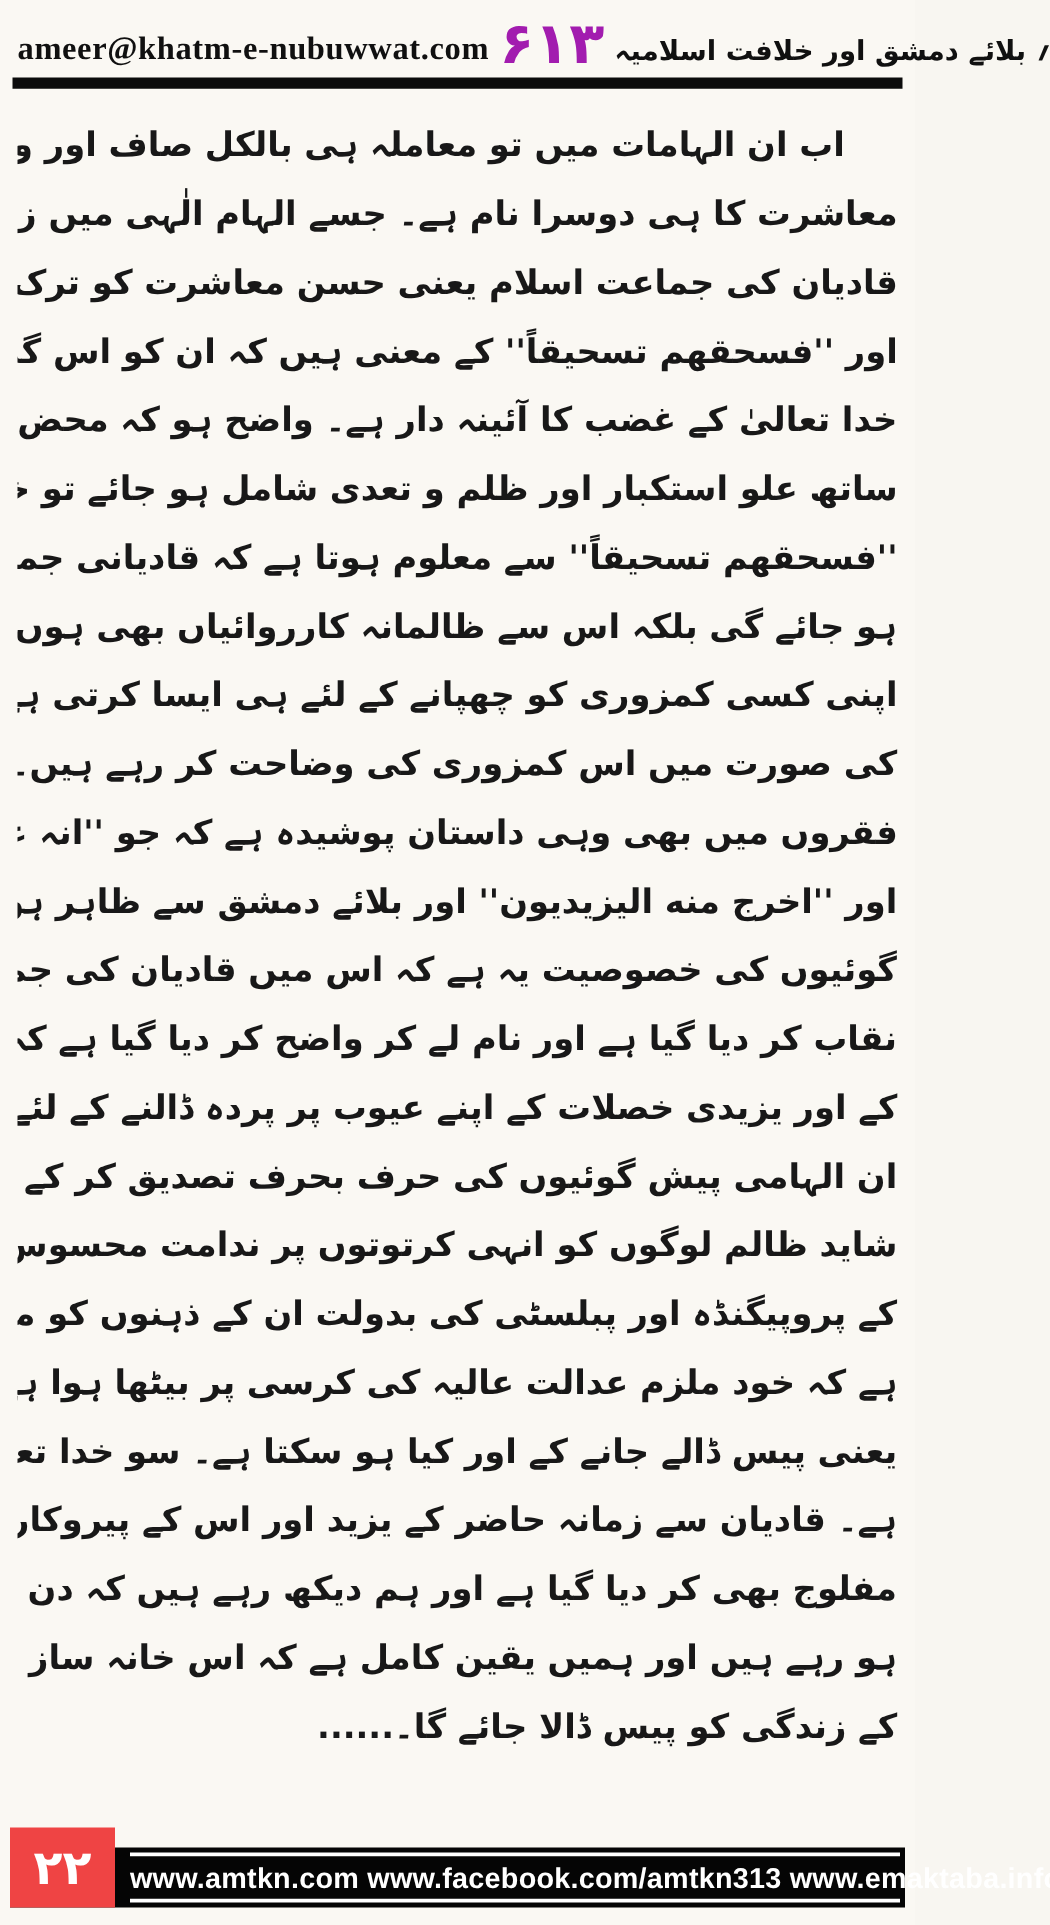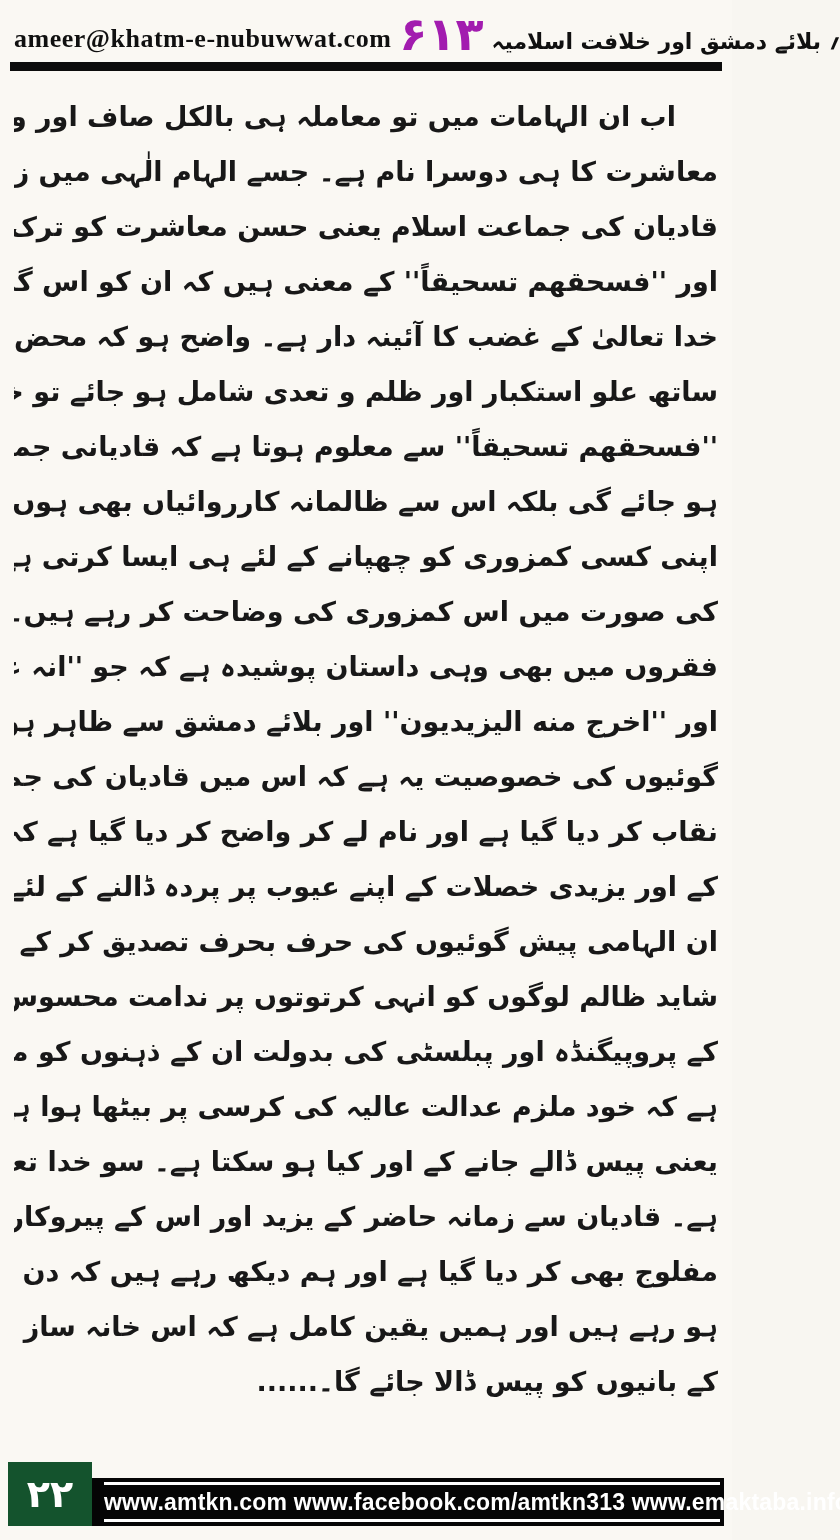--- a/index.html
+++ b/index.html
@@ -81,21 +81,21 @@
     .footer-bar {
       position: absolute;
       left: 8px; right: 8px; bottom: 0;
       height: 48px;
       background: #050505;
     }
     .footer-pagebox {
       position: absolute;
       left: 8px; bottom: 0;
       width: 84px; height: 64px;
-      background: #14532d;
+      background: #ef4444;
       display: flex;
       align-items: center;
       justify-content: center;
       z-index: 2;
     }
     .footer-pagenum {
       color: #ffffff;
       font-size: 38px;
       font-weight: bold;
       line-height: 1;
@@ -156,21 +156,21 @@
     <div class="line">نقاب کر دیا گیا ہے اور نام لے کر واضح کر دیا گیا ہے کہ اس جماعت کا سرگروہ بوجہ غیر صالح اعمال</div>
     <div class="line">کے اور یزیدی خصلات کے اپنے عیوب پر پردہ ڈالنے کے لئے ظلم و تشدد کرے گا اور واقعات نے</div>
     <div class="line">ان الہامی پیش گوئیوں کی حرف بحرف تصدیق کر کے خدا کے کلام کی صداقت کو ظاہر کر دیا۔ لیکن</div>
     <div class="line">شاید ظالم لوگوں کو انہی کرتوتوں پر ندامت محسوس کرنے کا موقع نہ ملے کہ ہر سال لاکھوں روپے</div>
     <div class="line">کے پروپیگنڈہ اور پبلسٹی کی بدولت ان کے ذہنوں کو متواتر ماؤف کیا جا رہا ہے اور بدبختی کی انتہاء یہ</div>
     <div class="line">ہے کہ خود ملزم عدالت عالیہ کی کرسی پر بیٹھا ہوا ہے۔ لہٰذا اس کا علاج بجز ''فسحقهم تسحیقاً''</div>
     <div class="line">یعنی پیس ڈالے جانے کے اور کیا ہو سکتا ہے۔ سو خدا تعالیٰ کے کلام کے مطابق کام شروع ہو چکا</div>
     <div class="line">ہے۔ قادیان سے زمانہ حاضر کے یزید اور اس کے پیروکاروں کو نکال دیا گیا ہے اور پھر خلیفہ کو</div>
     <div class="line">مفلوج بھی کر دیا گیا ہے اور ہم دیکھ رہے ہیں کہ دن بدن خدا تعالیٰ کے وعید کے دائرے تنگ</div>
     <div class="line">ہو رہے ہیں اور ہمیں یقین کامل ہے کہ اس خانہ ساز دین کو بیخ و بن سے اکھاڑ دیا جائے گا اور ان</div>
-    <div class="line last">کے بانیوں کو پیس ڈالا جائے گا۔......</div>
+    <div class="line last">کے زندگی کو پیس ڈالا جائے گا۔......</div>
   </div>
 
   <div class="footer">
     <div class="footer-pagebox">
       <span class="footer-pagenum">۲۲</span>
     </div>
     <div class="footer-bar">
       <div class="footer-links-wrap">
         <div class="white-line"></div>
         <div class="footer-links">www.amtkn.com www.facebook.com/amtkn313 www.emaktaba.info</div>

